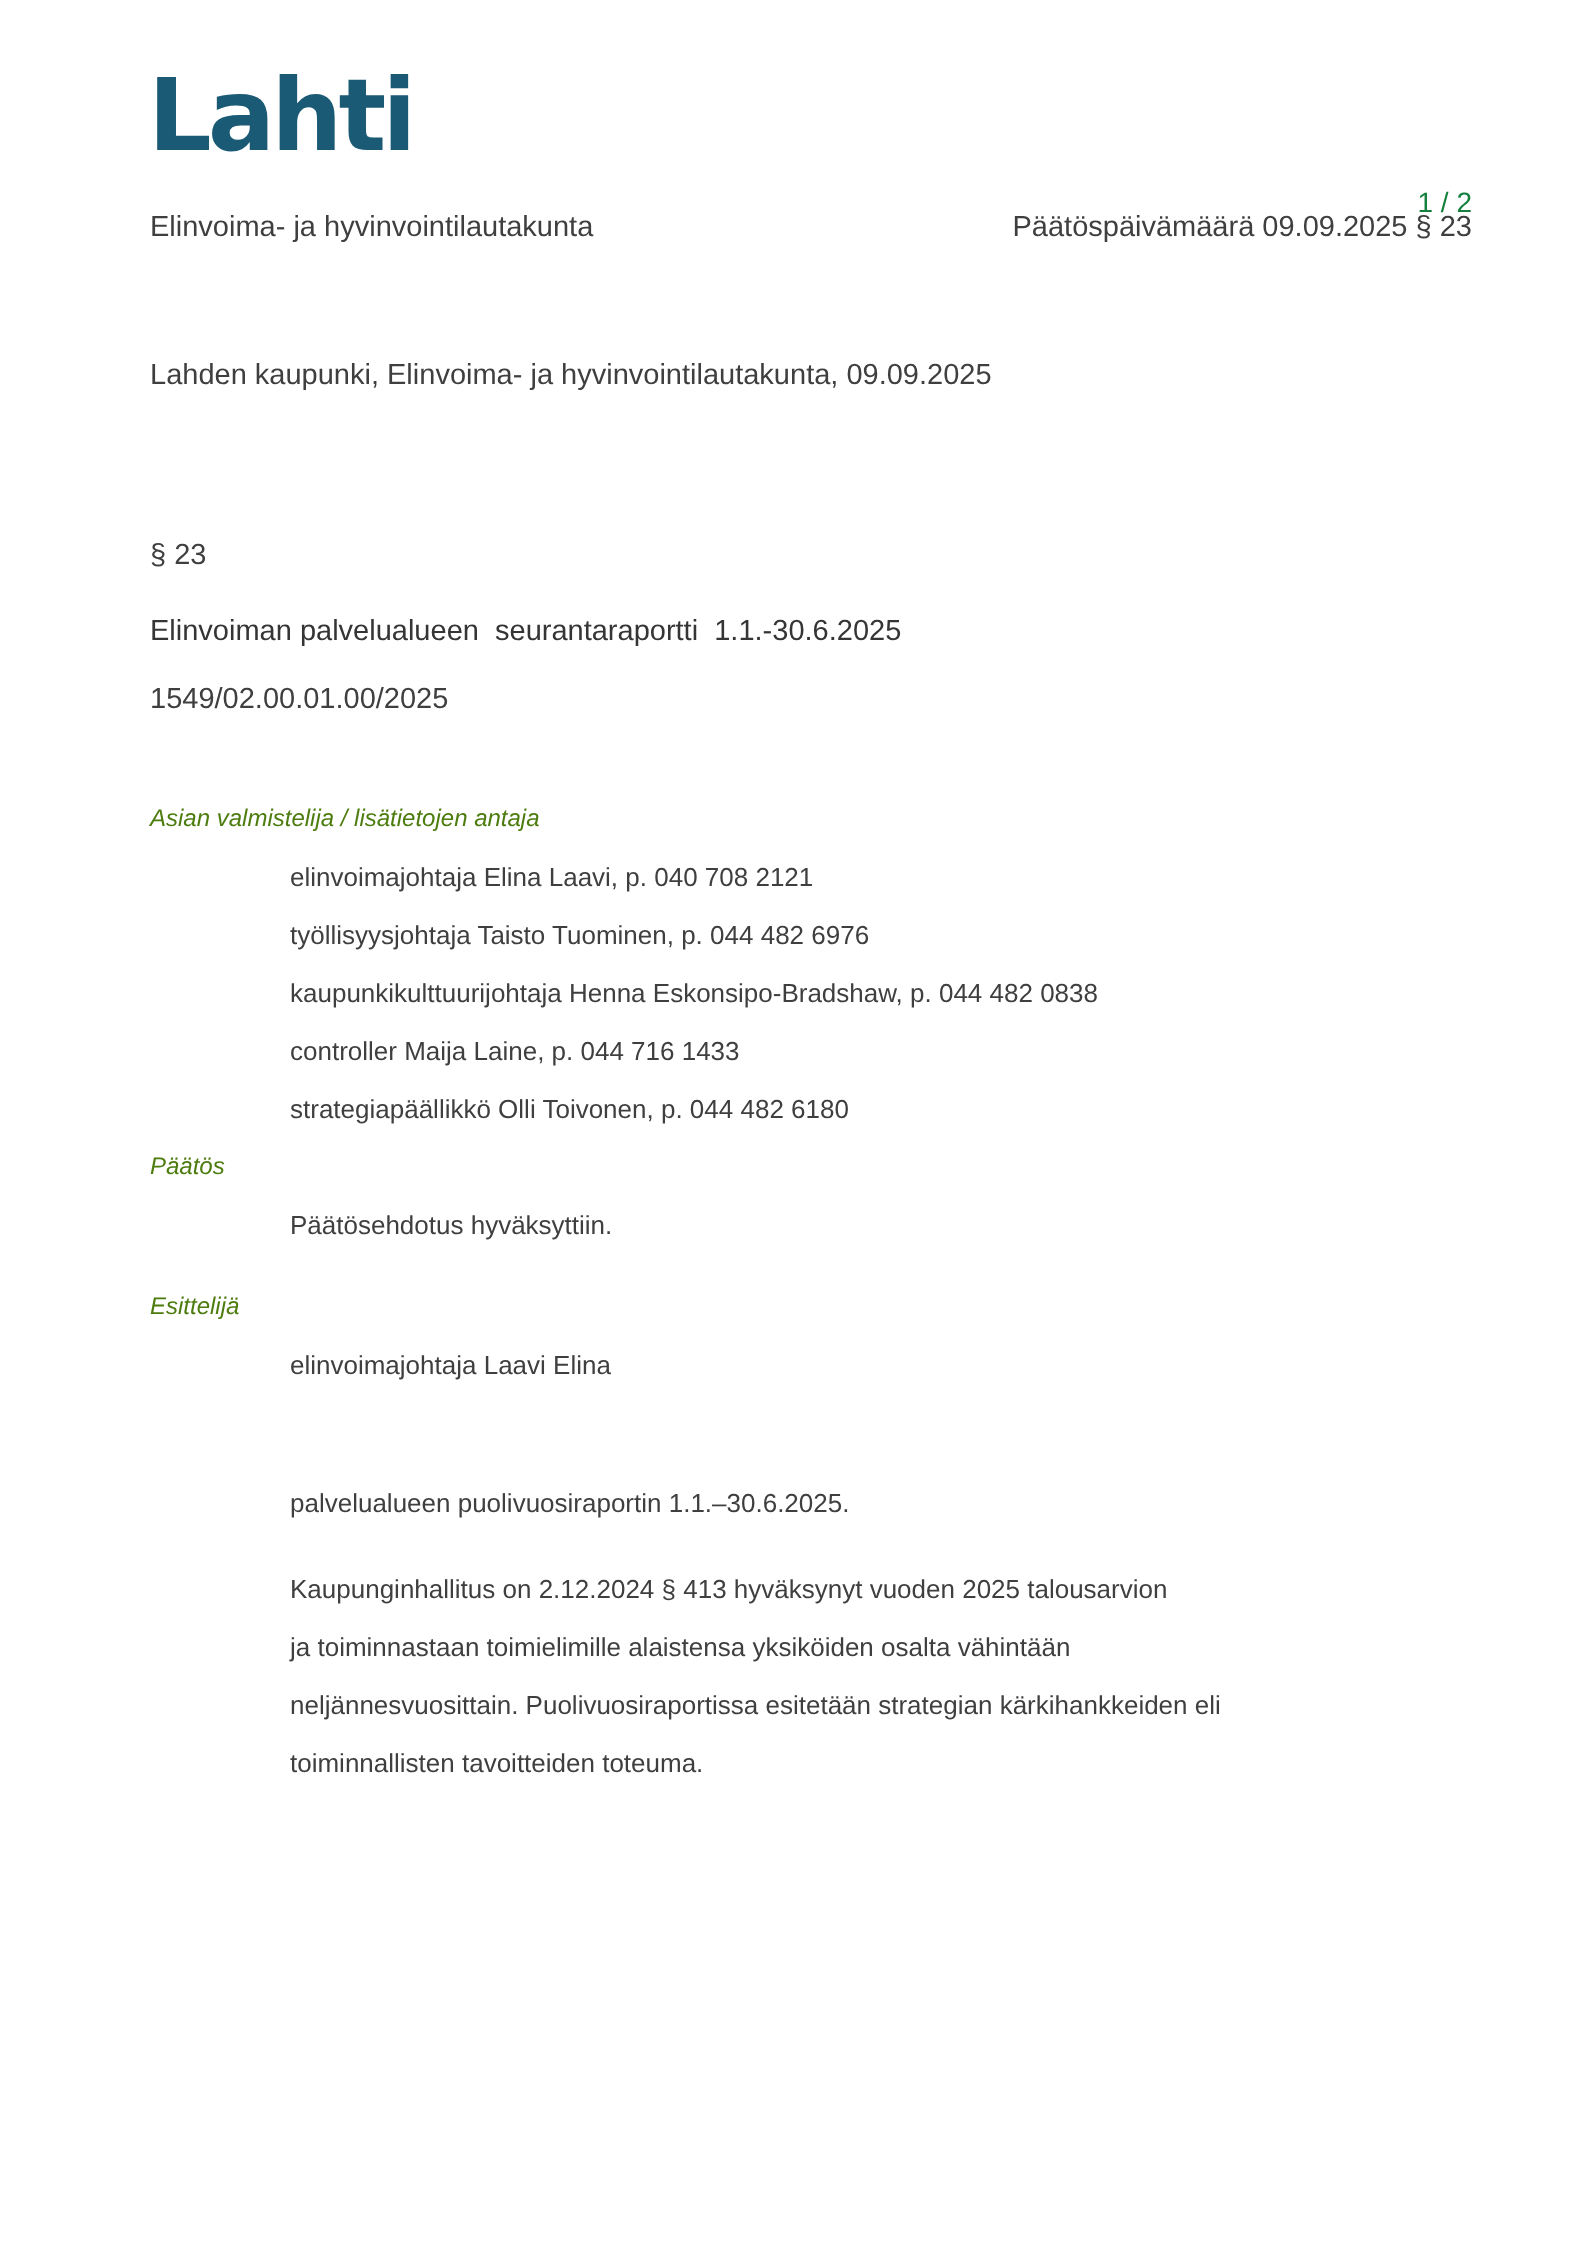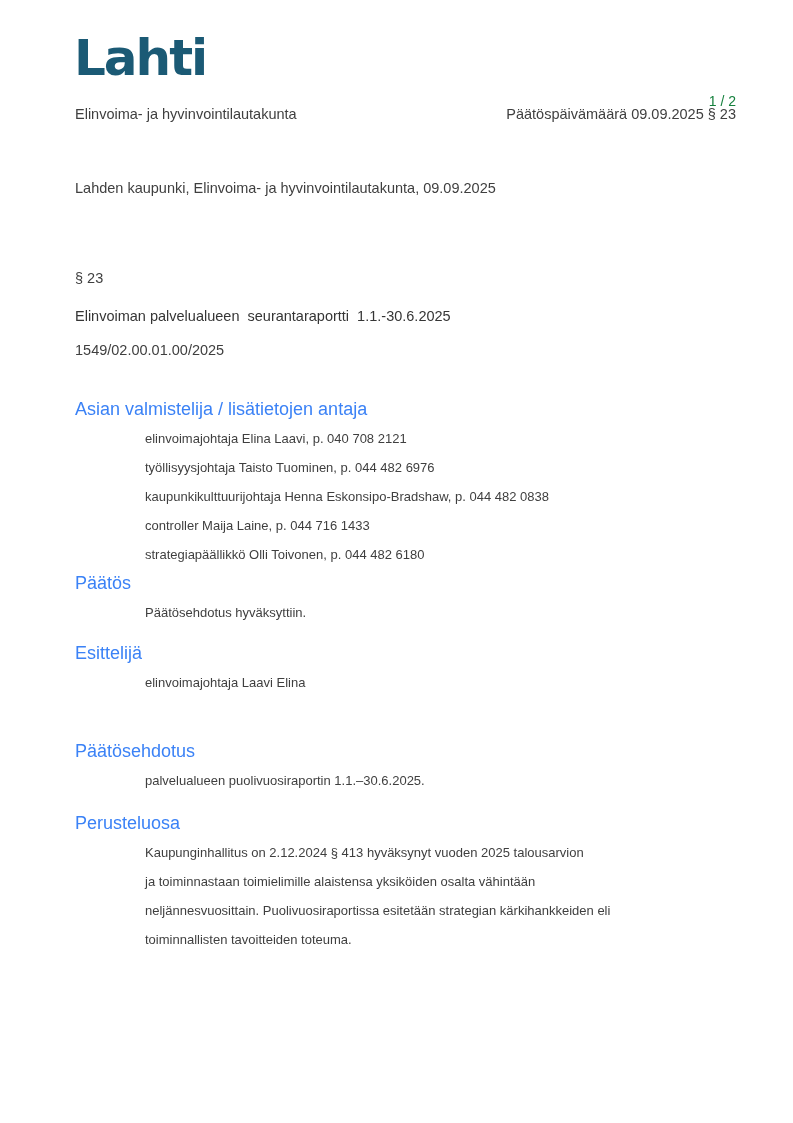--- a/index.html
+++ b/index.html
@@ -79,24 +79,25 @@
     position: absolute;
     left: 75px;
     top: 395px;
     right: 50px;
   }
   .section { margin: 0; }
   .section:nth-of-type(3) { margin-top: 12px; }
   .section:nth-of-type(4) { margin-top: 40px; }
   .section:nth-of-type(5) { margin-top: 14px; }
   .section-heading {
-    font-size: 18px;
+    font-size: 12px;
     line-height: 29px;
-    color: #3b82f6;
+    color: #4d7c0f;
     white-space: nowrap;
+    font-style: italic;
   }
   .section-line {
     margin-left: 70px;
     font-size: 13px;
     line-height: 29px;
     color: #3f3f3f;
     white-space: nowrap;
   }
 </style>
 </head>
@@ -132,25 +133,23 @@
       </div>
       <div class="section">
         <div class="section-heading">Päätös</div>
         <div class="section-line">Päätösehdotus hyväksyttiin.</div>
       </div>
       <div class="section">
         <div class="section-heading">Esittelijä</div>
         <div class="section-line">elinvoimajohtaja Laavi Elina</div>
       </div>
       <div class="section">
-        <div class="section-heading">Päätösehdotus</div>
         <div class="section-line">palvelualueen puolivuosiraportin 1.1.–30.6.2025.</div>
       </div>
       <div class="section">
-        <div class="section-heading">Perusteluosa</div>
         <div class="section-line">Kaupunginhallitus on 2.12.2024 § 413 hyväksynyt vuoden 2025 talousarvion</div>
         <div class="section-line">ja toiminnastaan toimielimille alaistensa yksiköiden osalta vähintään</div>
         <div class="section-line">neljännesvuosittain. Puolivuosiraportissa esitetään strategian kärkihankkeiden eli</div>
         <div class="section-line">toiminnallisten tavoitteiden toteuma.</div>
       </div>
     </div>
 
 </div>
 
 </body></html>

